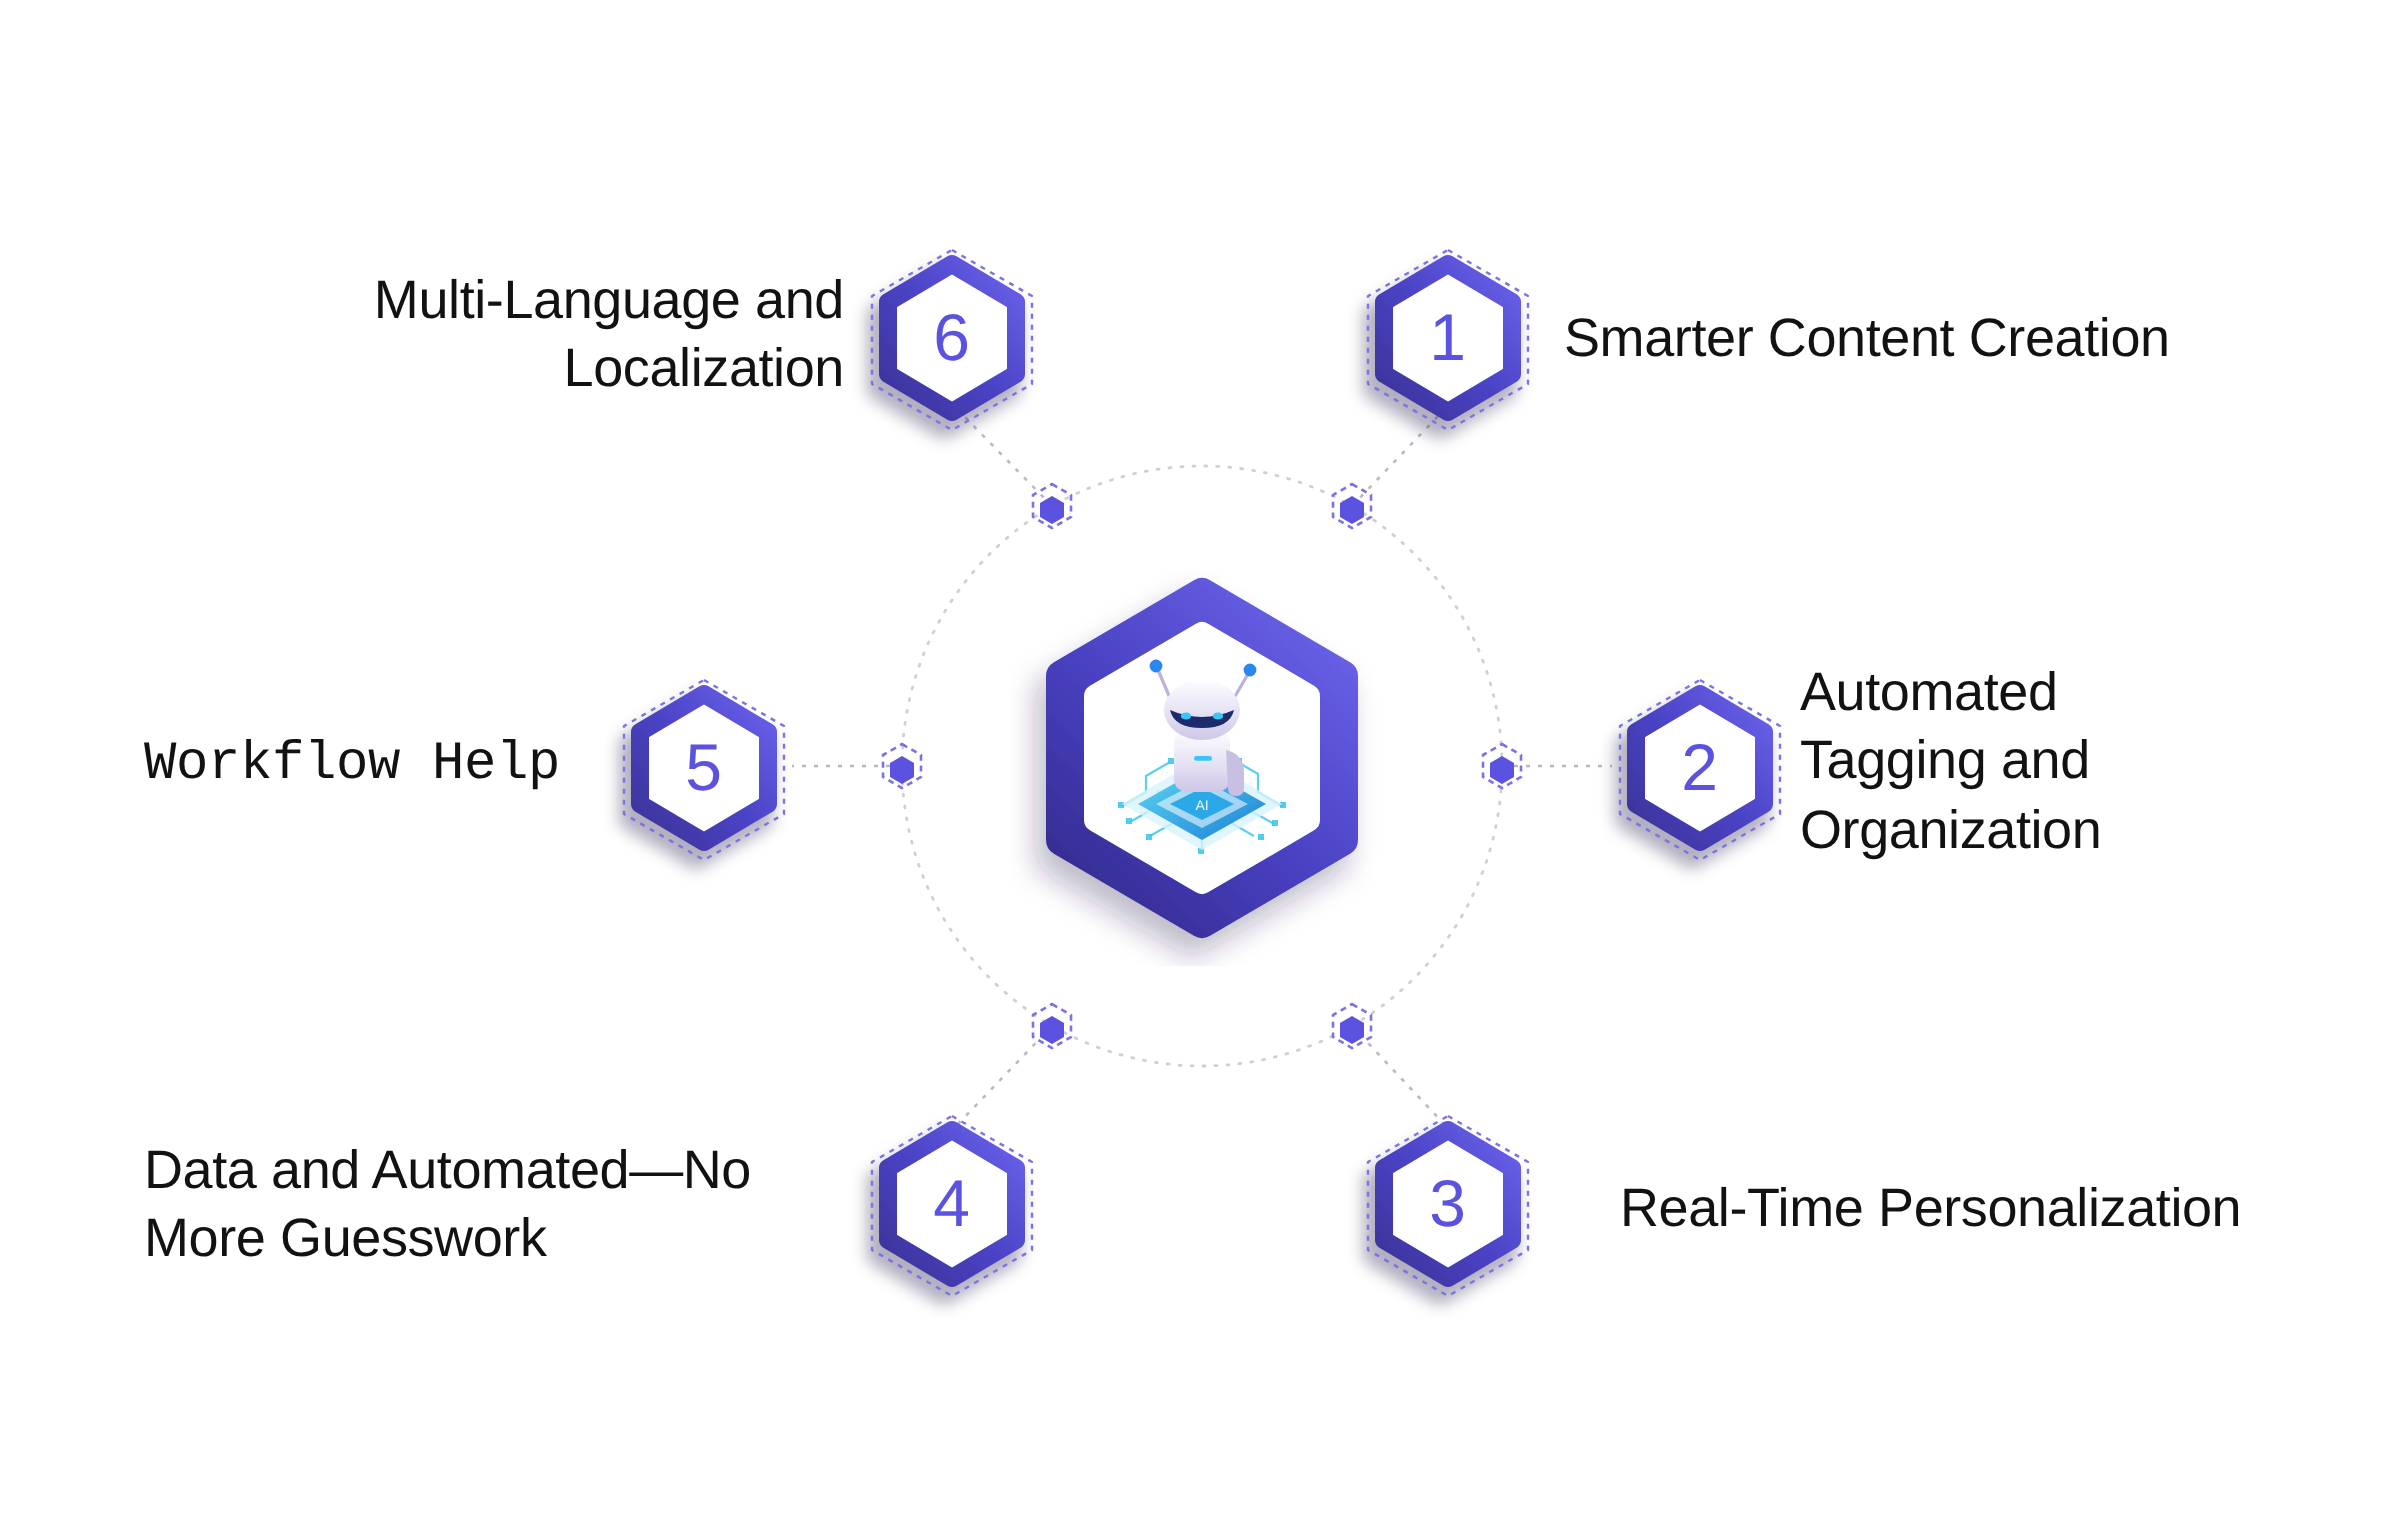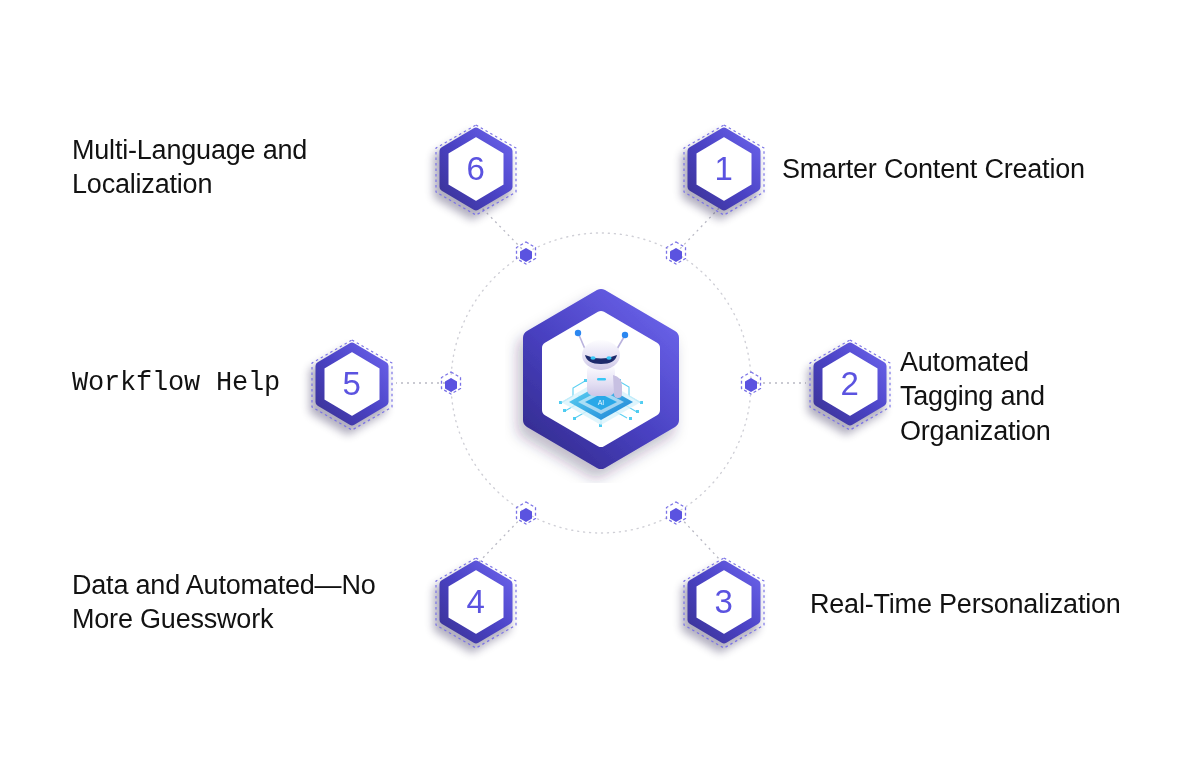--- a/index.html
+++ b/index.html
@@ -236,21 +236,21 @@
       <path d="M44 7 L78 27 L78 65 L44 85 L10 65 L10 27 Z" fill="#2b2350" stroke="#2b2350" stroke-width="9" stroke-linejoin="round"></path>
     </svg>
     <svg class="hex-dots" viewBox="0 0 88 92">
       <path d="M44 2 L84 25 L84 69 L44 92 L4 69 L4 25 Z" fill="none" stroke="#7a72e6" stroke-width="1.2" stroke-dasharray="2.5 3" stroke-linejoin="round"></path>
     </svg>
     <svg class="hex-core" viewBox="0 0 88 92">
       <path d="M44 9 L76 28 L76 64 L44 83 L12 64 L12 28 Z" fill="#ffffff" stroke="url(#hexBorderGrad)" stroke-width="9" stroke-linejoin="round"></path>
     </svg>
     <div class="num">6</div>
   </div>
-  <div class="label left" style="left:72px; top:133px; width:350px;">Multi-Language and
+  <div class="label left" style="left:72px; top:133px; width:350px;text-align:right;">Multi-Language and
 Localization</div>
 
   <div class="node" style="left:680px; top:123px;">
     <svg class="hex-shadow" viewBox="0 0 88 92">
       <path d="M44 7 L78 27 L78 65 L44 85 L10 65 L10 27 Z" fill="#2b2350" stroke="#2b2350" stroke-width="9" stroke-linejoin="round"></path>
     </svg>
     <svg class="hex-dots" viewBox="0 0 88 92">
       <path d="M44 2 L84 25 L84 69 L44 92 L4 69 L4 25 Z" fill="none" stroke="#7a72e6" stroke-width="1.2" stroke-dasharray="2.5 3" stroke-linejoin="round"></path>
     </svg>
     <svg class="hex-core" viewBox="0 0 88 92">
@@ -279,21 +279,21 @@
       <path d="M44 7 L78 27 L78 65 L44 85 L10 65 L10 27 Z" fill="#2b2350" stroke="#2b2350" stroke-width="9" stroke-linejoin="round"></path>
     </svg>
     <svg class="hex-dots" viewBox="0 0 88 92">
       <path d="M44 2 L84 25 L84 69 L44 92 L4 69 L4 25 Z" fill="none" stroke="#7a72e6" stroke-width="1.2" stroke-dasharray="2.5 3" stroke-linejoin="round"></path>
     </svg>
     <svg class="hex-core" viewBox="0 0 88 92">
       <path d="M44 9 L76 28 L76 64 L44 83 L12 64 L12 28 Z" fill="#ffffff" stroke="url(#hexBorderGrad)" stroke-width="9" stroke-linejoin="round"></path>
     </svg>
     <div class="num">2</div>
   </div>
-  <div class="label right" style="left:900px; top:329px; width:280px;margin-top:16px;">Automated
+  <div class="label right" style="left:900px; top:329px; width:280px;">Automated
 Tagging and
 Organization</div>
 
   <div class="node" style="left:432px; top:556px;">
     <svg class="hex-shadow" viewBox="0 0 88 92">
       <path d="M44 7 L78 27 L78 65 L44 85 L10 65 L10 27 Z" fill="#2b2350" stroke="#2b2350" stroke-width="9" stroke-linejoin="round"></path>
     </svg>
     <svg class="hex-dots" viewBox="0 0 88 92">
       <path d="M44 2 L84 25 L84 69 L44 92 L4 69 L4 25 Z" fill="none" stroke="#7a72e6" stroke-width="1.2" stroke-dasharray="2.5 3" stroke-linejoin="round"></path>
     </svg>

